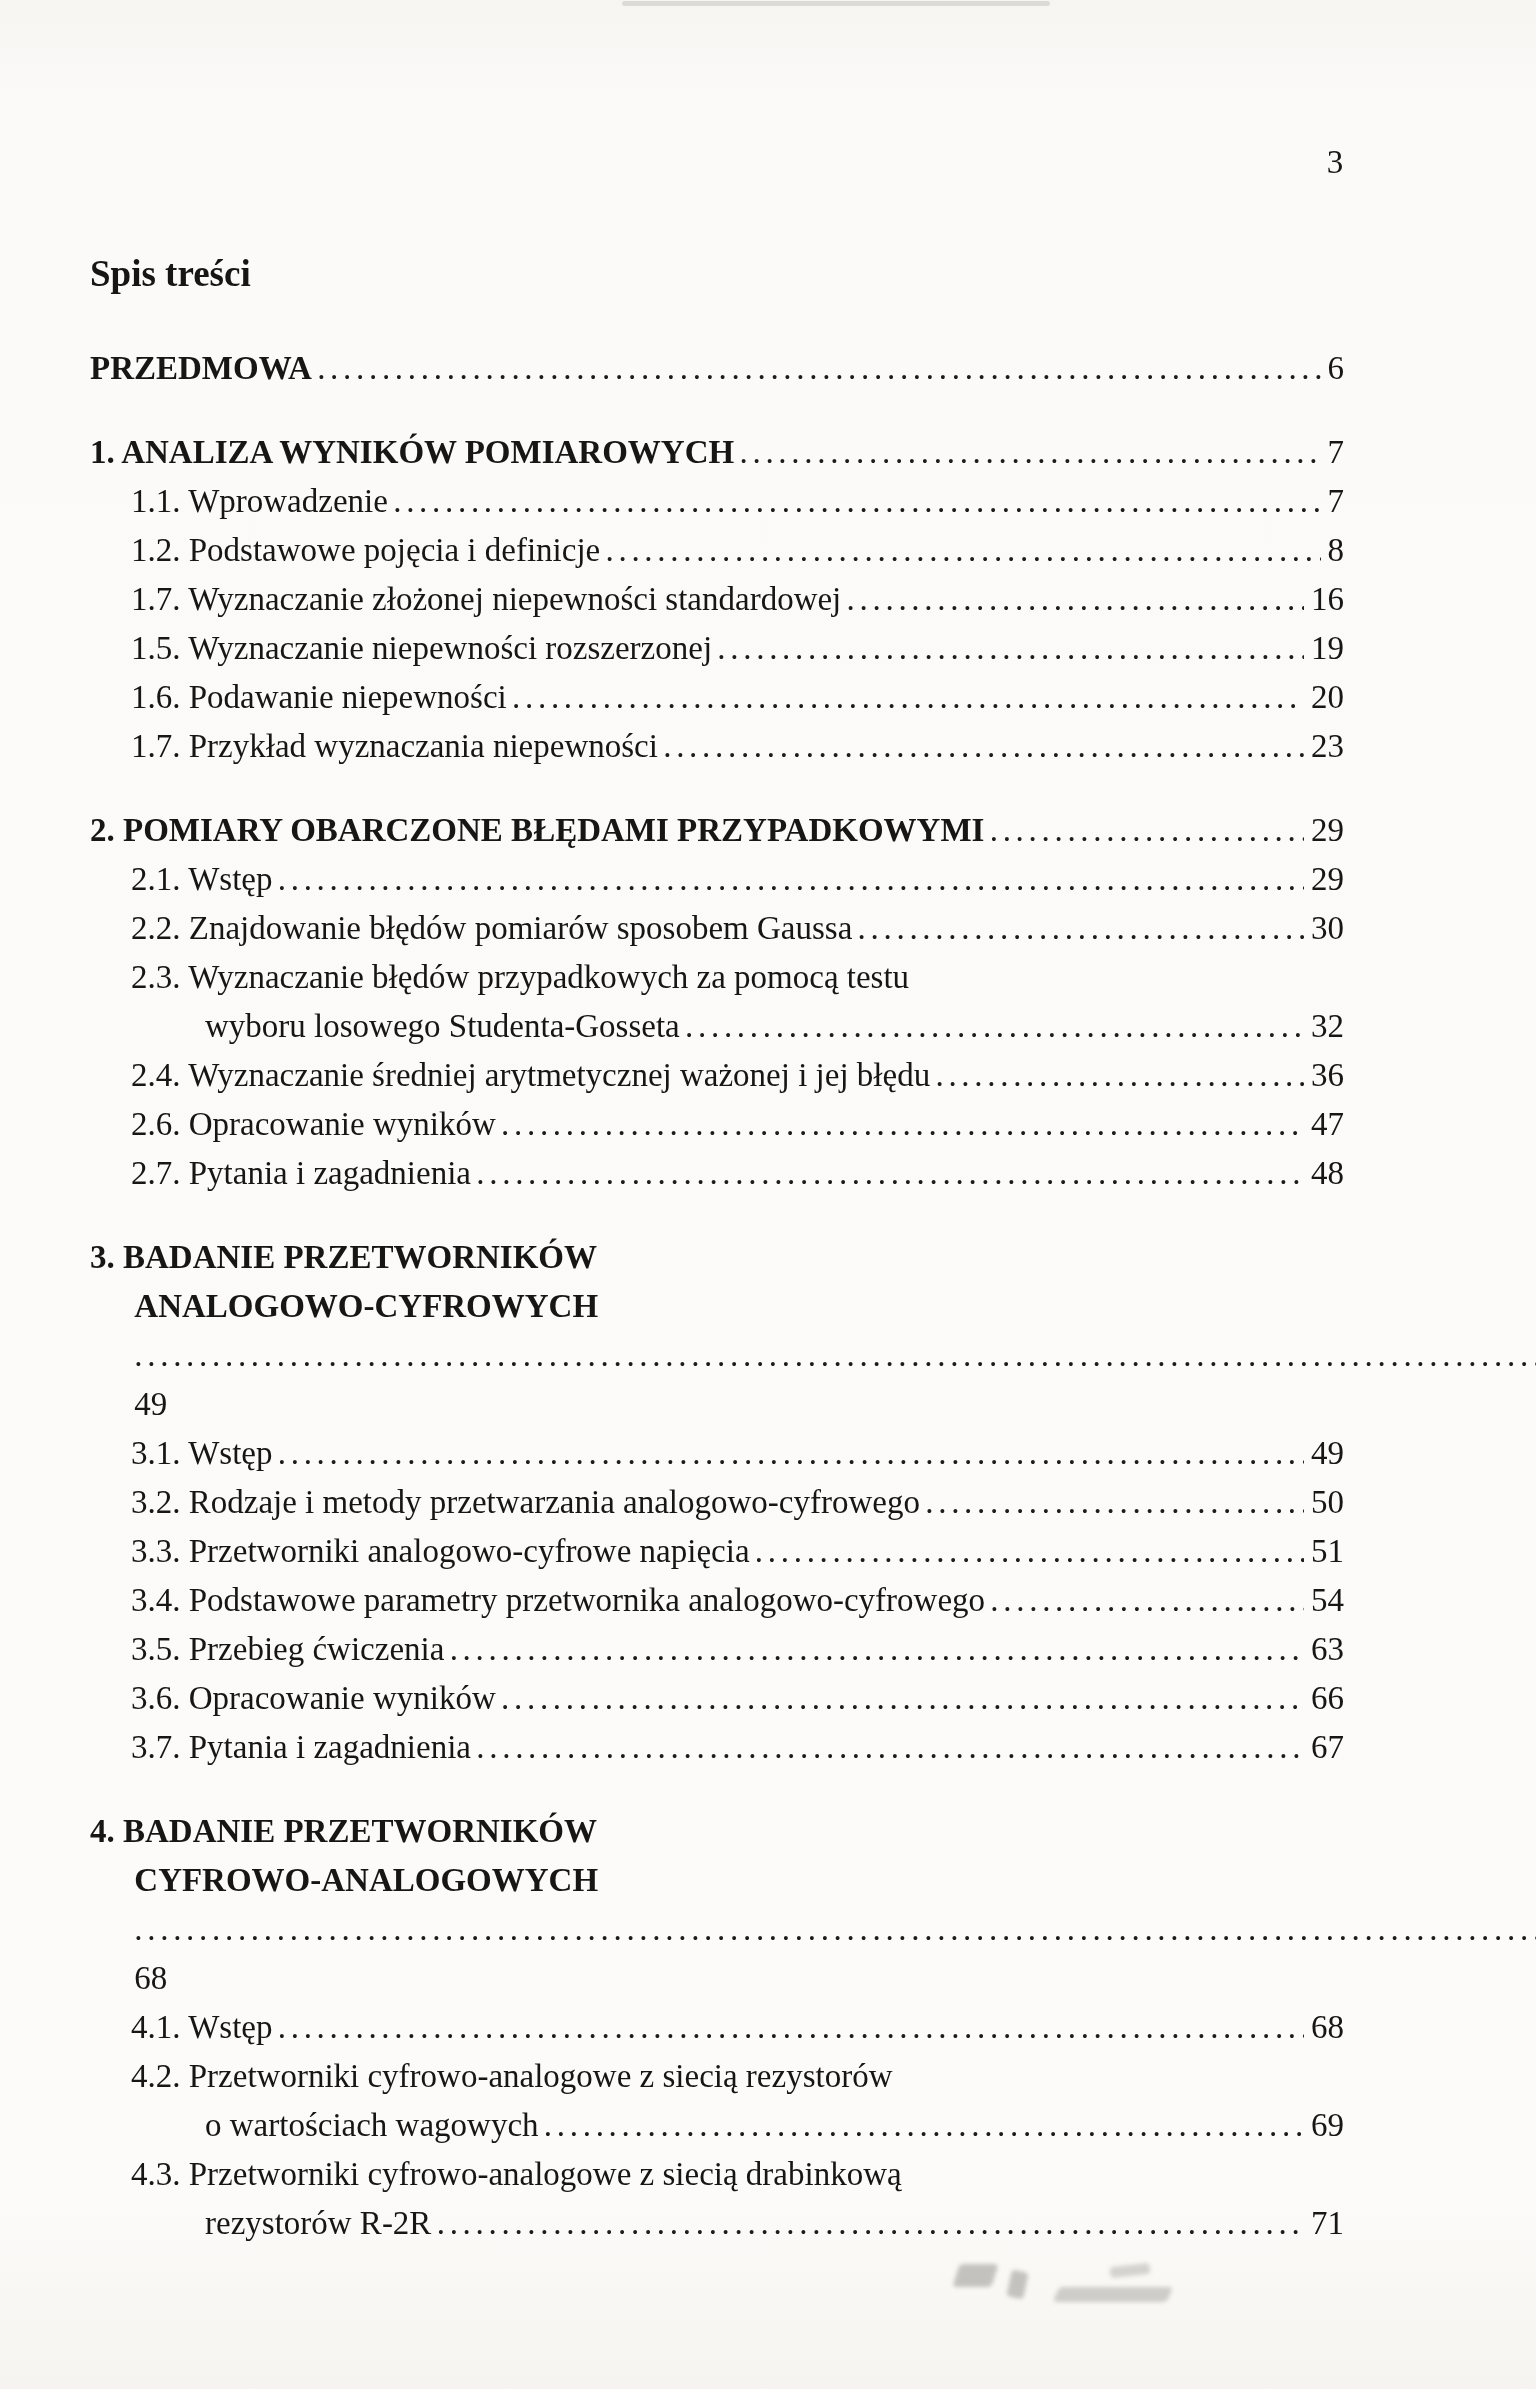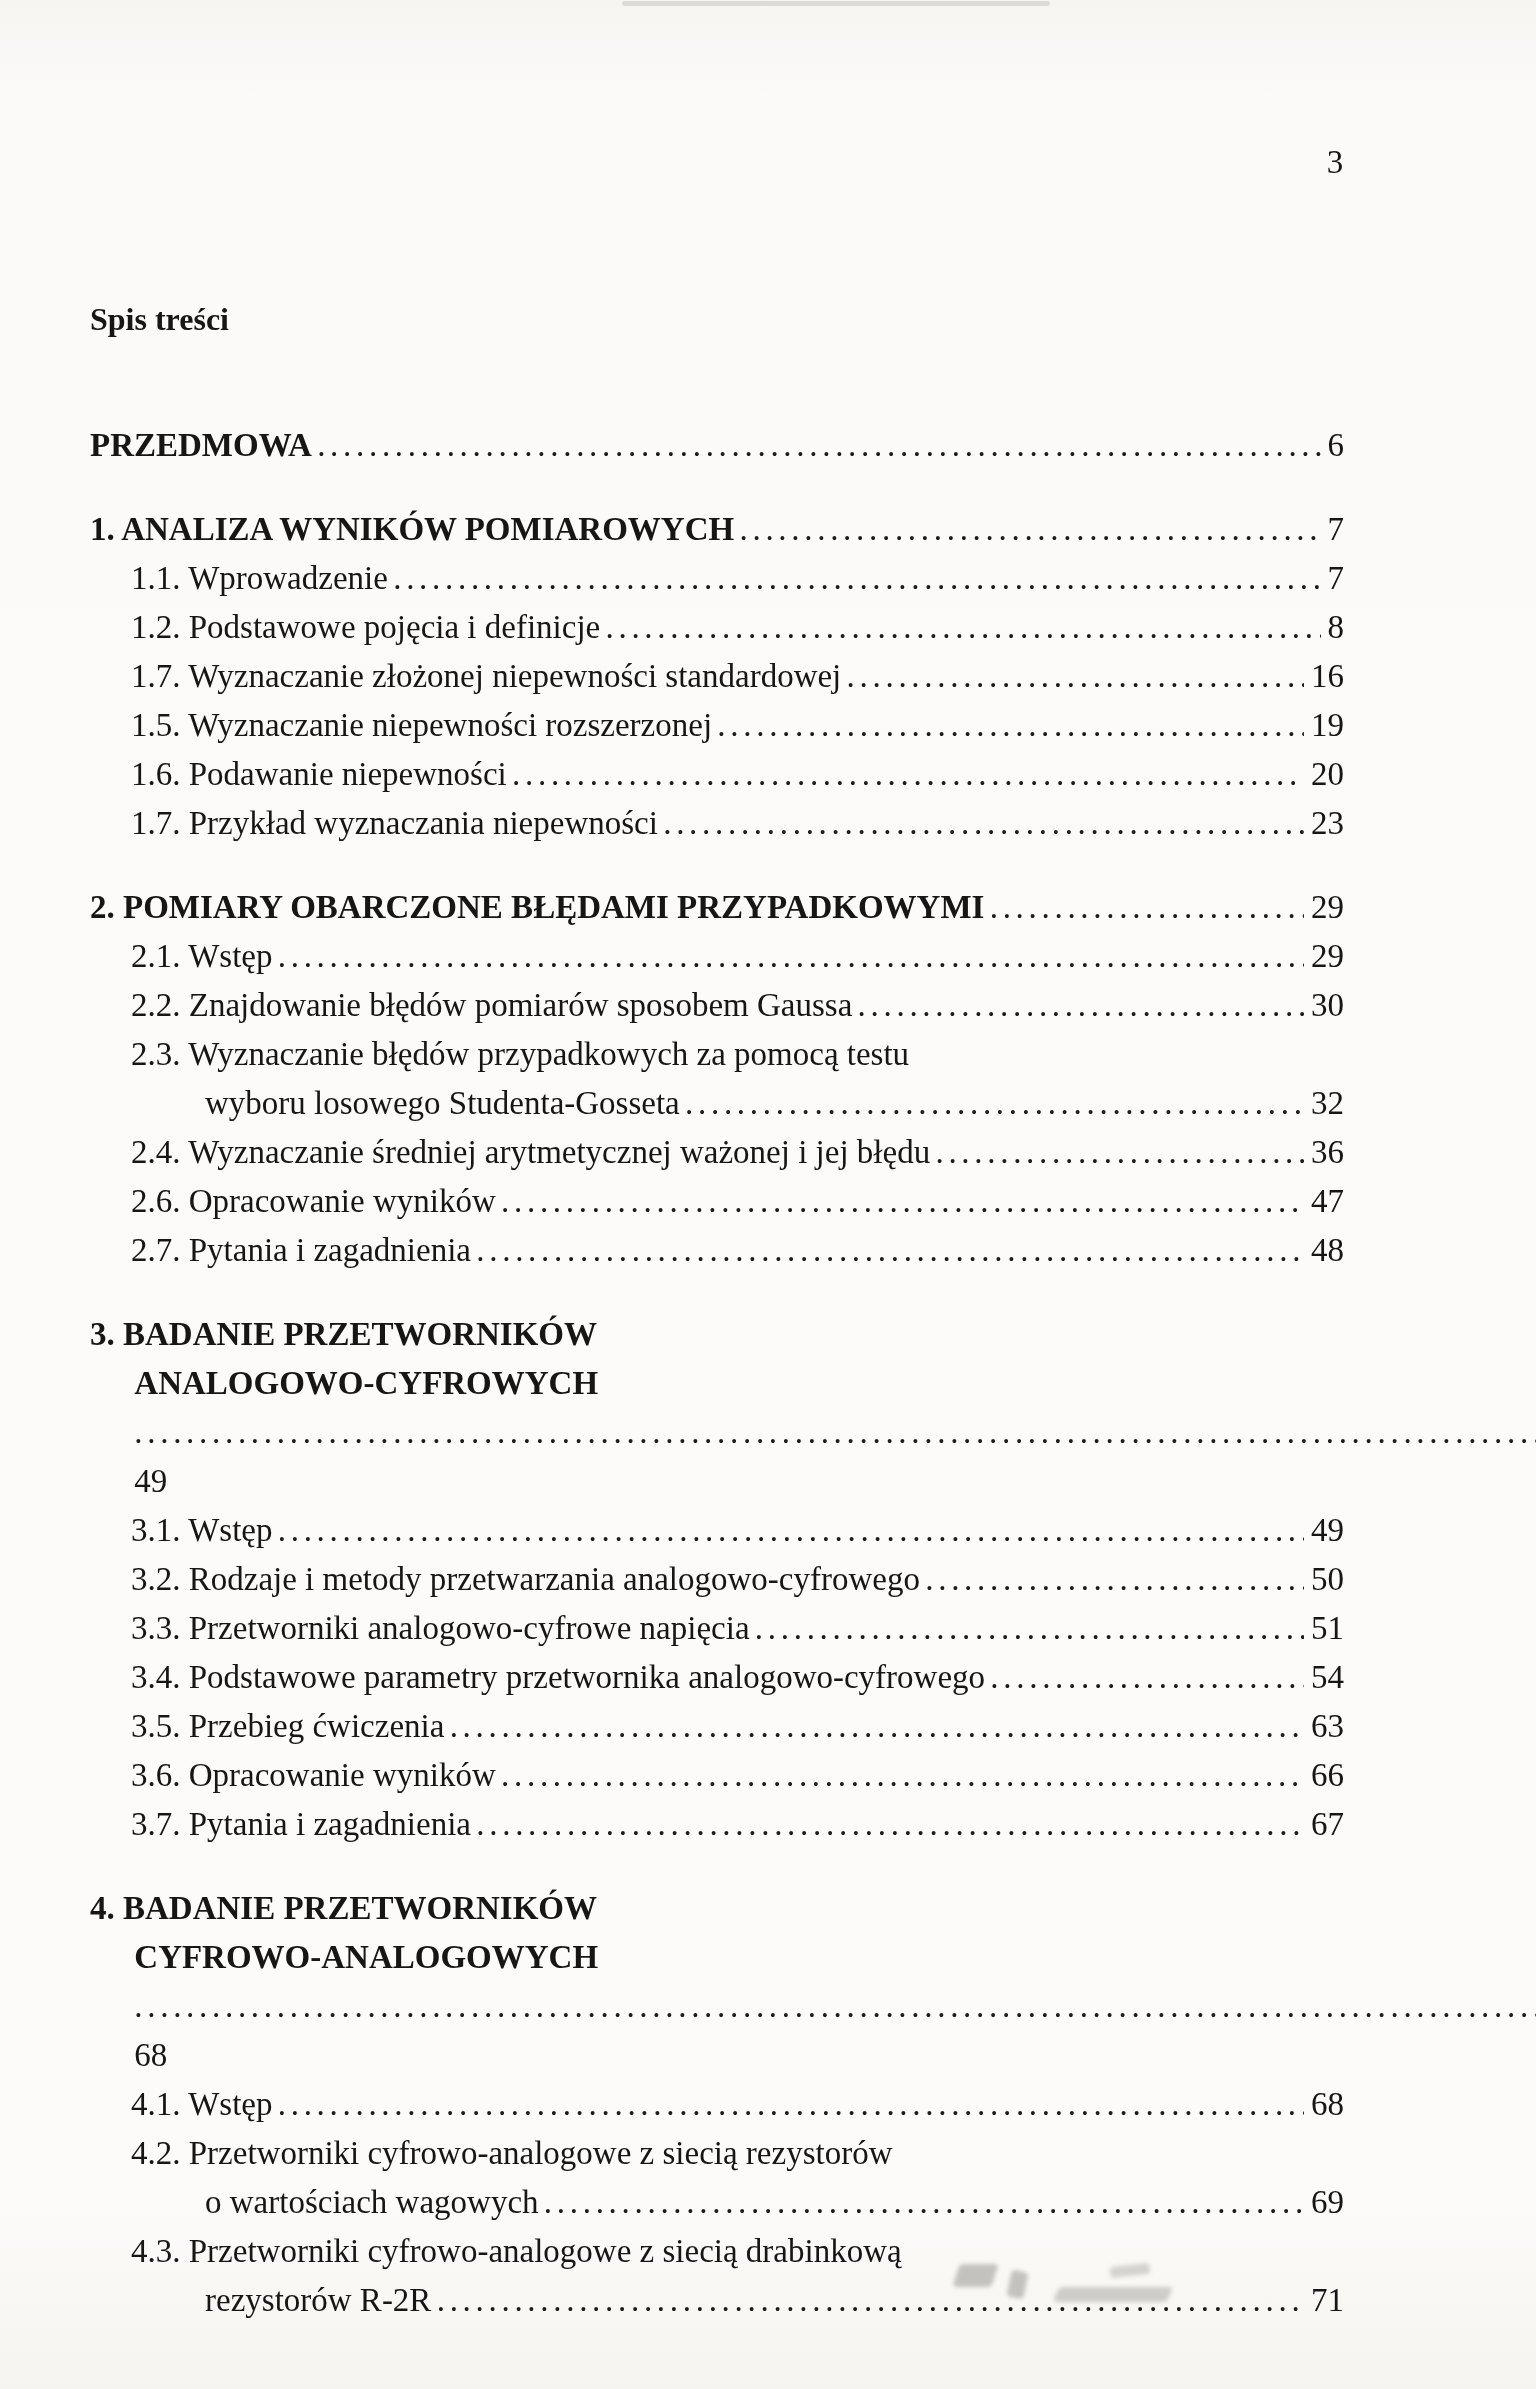--- a/index.html
+++ b/index.html
@@ -32,27 +32,27 @@
     top: 144px;
     width: 1254px;
   }
   .pagenum-top {
     text-align: right;
     font-size: 33px;
     line-height: 36px;
     letter-spacing: 0.7px;
   }
   .title {
-    margin-top: 115px;
-    font-size: 32px;
+    margin-top: 70px;
+    font-size: 37px;
     line-height: 48px;
     font-weight: bold;
   }
   .toc {
-    margin-top: 78px;
+    margin-top: 46px;
     font-size: 33px;
     line-height: 49px;
   }
   .row {
     display: flex;
     align-items: baseline;
   }
   .lv0 { padding-left: 0; }
   .lv1 { padding-left: 41px; align-items: center; }
   .contlv0 { padding-left: 39px; flex-direction: column; }

